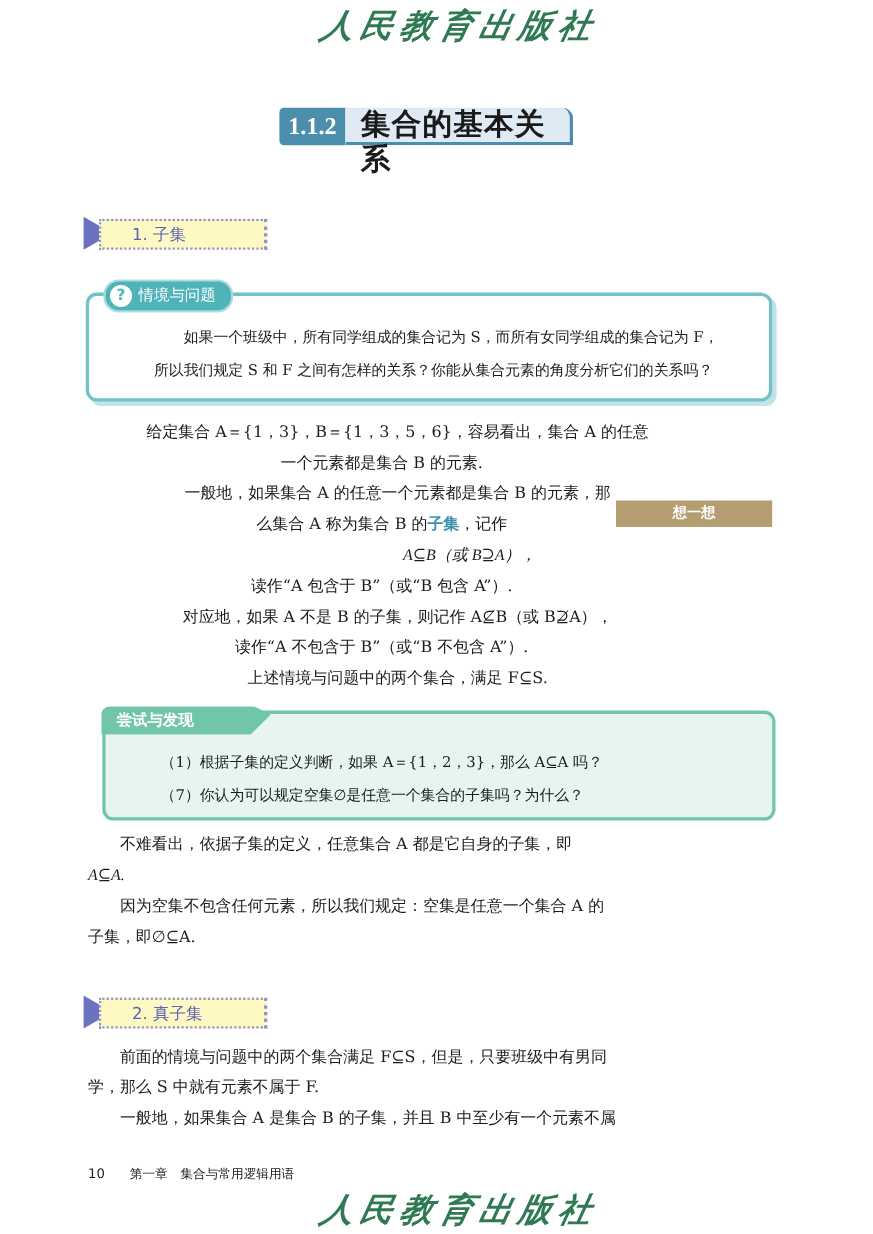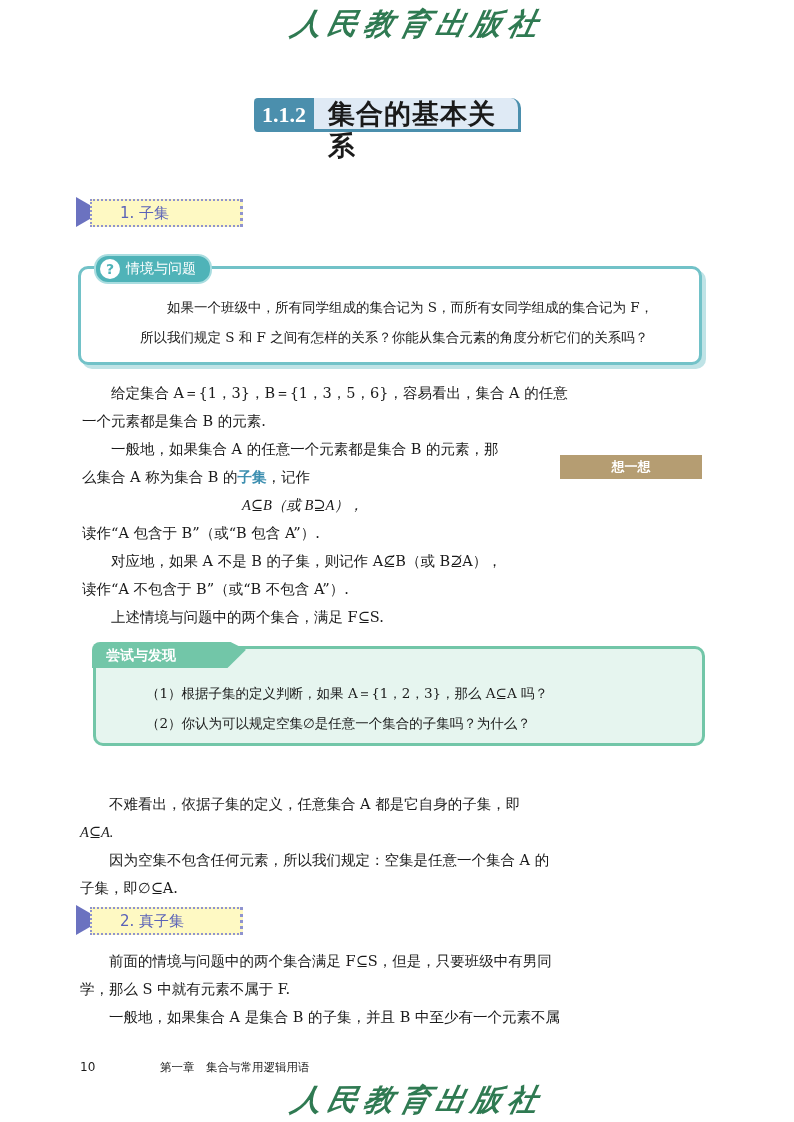--- a/index.html
+++ b/index.html
@@ -86,21 +86,21 @@
   }
   .try-tag {
     left: 92px; top: 642px; width: 140px; height: 26px; background: #72c6a8; color: #fff;
     font-family: "DejaVu Sans", sans-serif; font-weight: bold; font-size: 14px; line-height: 26px;
     padding-left: 14px; border-radius: 8px 0 0 0;
     clip-path: polygon(0 0, 90% 0, 100% 30%, 88% 100%, 0 100%);
   }
   .try-text { left: 146px; top: 678px; font-size: 13.5px; line-height: 30px; }
 
   .footer-num { left: 80px; top: 1060px; font-family: "DejaVu Sans", sans-serif; font-size: 12px; }
-  .footer-chap { left: 118px; top: 1060px; font-family: "DejaVu Sans", sans-serif; font-size: 11.5px; margin-left: 42px; }
+  .footer-chap { left: 118px; top: 1060px; font-family: "DejaVu Sans", sans-serif; font-size: 11.5px; }
 </style>
 </head>
 <body>
 
 <div class="abs publisher" style="left:292px; top:4px;">人民教育出版社</div>
 
 <div class="abs sec-title">
   <div class="sec-num">1.1.2</div>
   <div class="sec-name">集合的基本关系</div>
 </div>
@@ -113,44 +113,44 @@
 <div class="abs scenario-box"></div>
 <div class="abs scenario-tag">
   <span class="qicon">?</span>
   <span>情境与问题</span>
 </div>
 <div class="abs scenario-text">
   <div class="indent">如果一个班级中，所有同学组成的集合记为 S，而所有女同学组成的集合记为 F，</div>
   <div>所以我们规定 S 和 F 之间有怎样的关系？你能从集合元素的角度分析它们的关系吗？</div>
 </div>
 
-<div class="abs p" style="left:82px; top:379px; width:530px;">
+<div class="abs p" style="left:82px; top:379px; width:530px;text-align:center;">
   <div class="indent">给定集合 A＝{1，3}，B＝{1，3，5，6}，容易看出，集合 A 的任意</div>
   <div>一个元素都是集合 B 的元素.</div>
   <div class="indent">一般地，如果集合 A 的任意一个元素都是集合 B 的元素，那</div>
   <div><span>么集合 A 称为集合 B 的</span><span class="kw">子集</span><span>，记作</span></div>
   <div style="padding-left:160px;" class="math">A⊆B（或 B⊇A），</div>
   <div>读作“A 包含于 B”（或“B 包含 A”）.</div>
   <div class="indent">对应地，如果 A 不是 B 的子集，则记作 A⊈B（或 B⊉A），</div>
   <div>读作“A 不包含于 B”（或“B 不包含 A”）.</div>
   <div class="indent">上述情境与问题中的两个集合，满足 F⊆S.</div>
 </div>
 
 <div class="abs think">
   <div class="think-head">想一想</div>
 </div>
 
 <div class="abs try-box"></div>
 <div class="abs try-tag">尝试与发现</div>
 <div class="abs try-text">
   <div>（1）根据子集的定义判断，如果 A＝{1，2，3}，那么 A⊆A 吗？</div>
-  <div>（2）你认为可以规定空集∅是任意一个集合的子集吗？为什么？</div>
+  <div>（7）你认为可以规定空集∅是任意一个集合的子集吗？为什么？</div>
 </div>
 
-<div class="abs p" style="left:80px; top:754px; width:530px;margin-top:36px;">
+<div class="abs p" style="left:80px; top:754px; width:530px;">
   <div class="indent">不难看出，依据子集的定义，任意集合 A 都是它自身的子集，即</div>
   <div class="math">A⊆A.</div>
   <div class="indent">因为空集不包含任何元素，所以我们规定：空集是任意一个集合 A 的</div>
   <div>子集，即∅⊆A.</div>
 </div>
 
 <div class="abs subhead" style="left:76px; top:905px;">
   <div class="arrow"></div>
   <div class="label">2. 真子集</div>
 </div>

